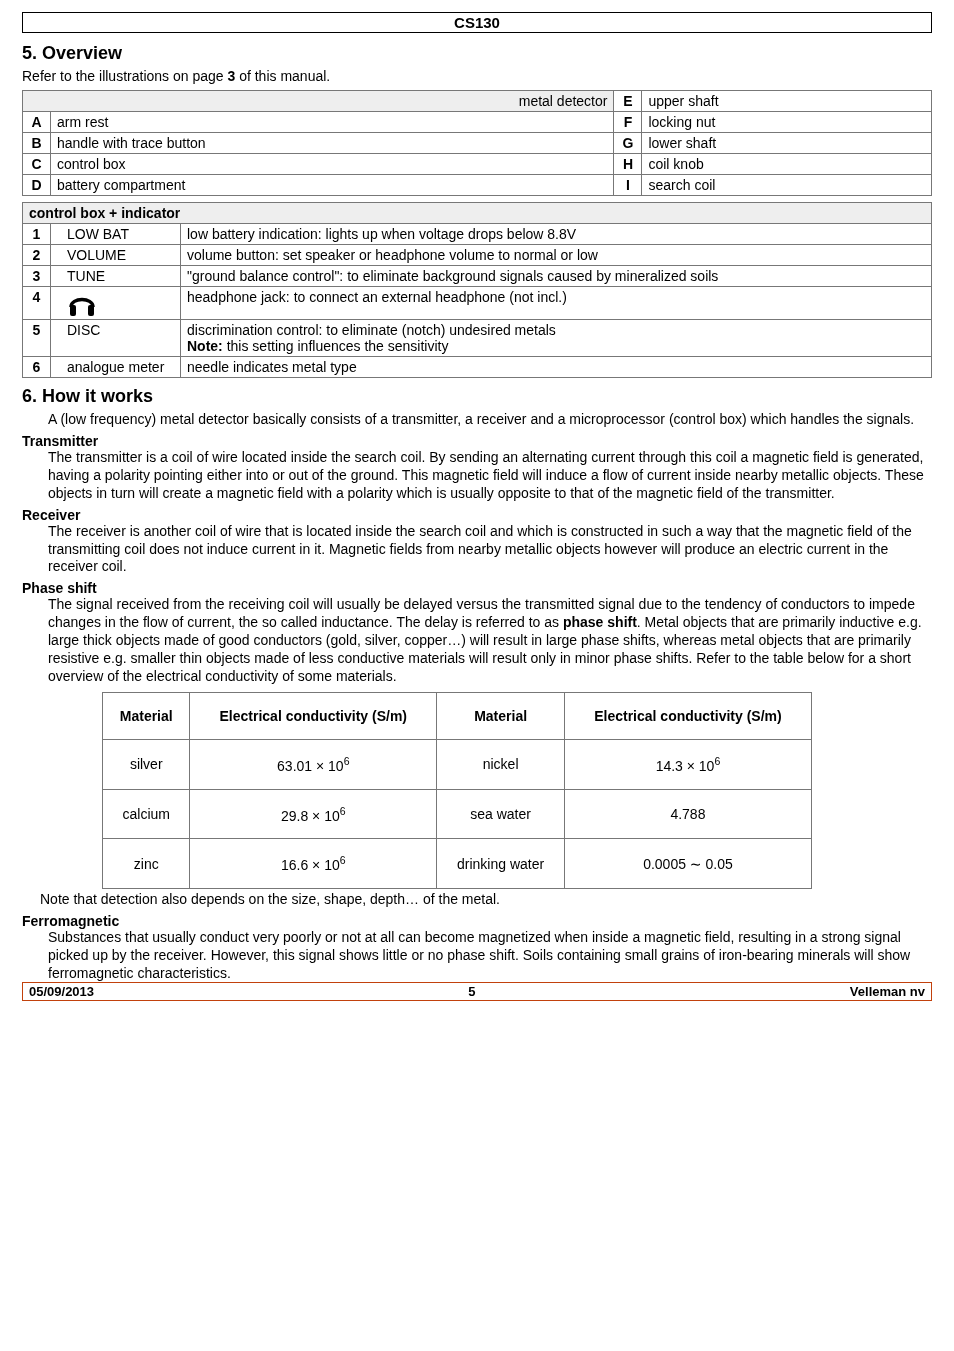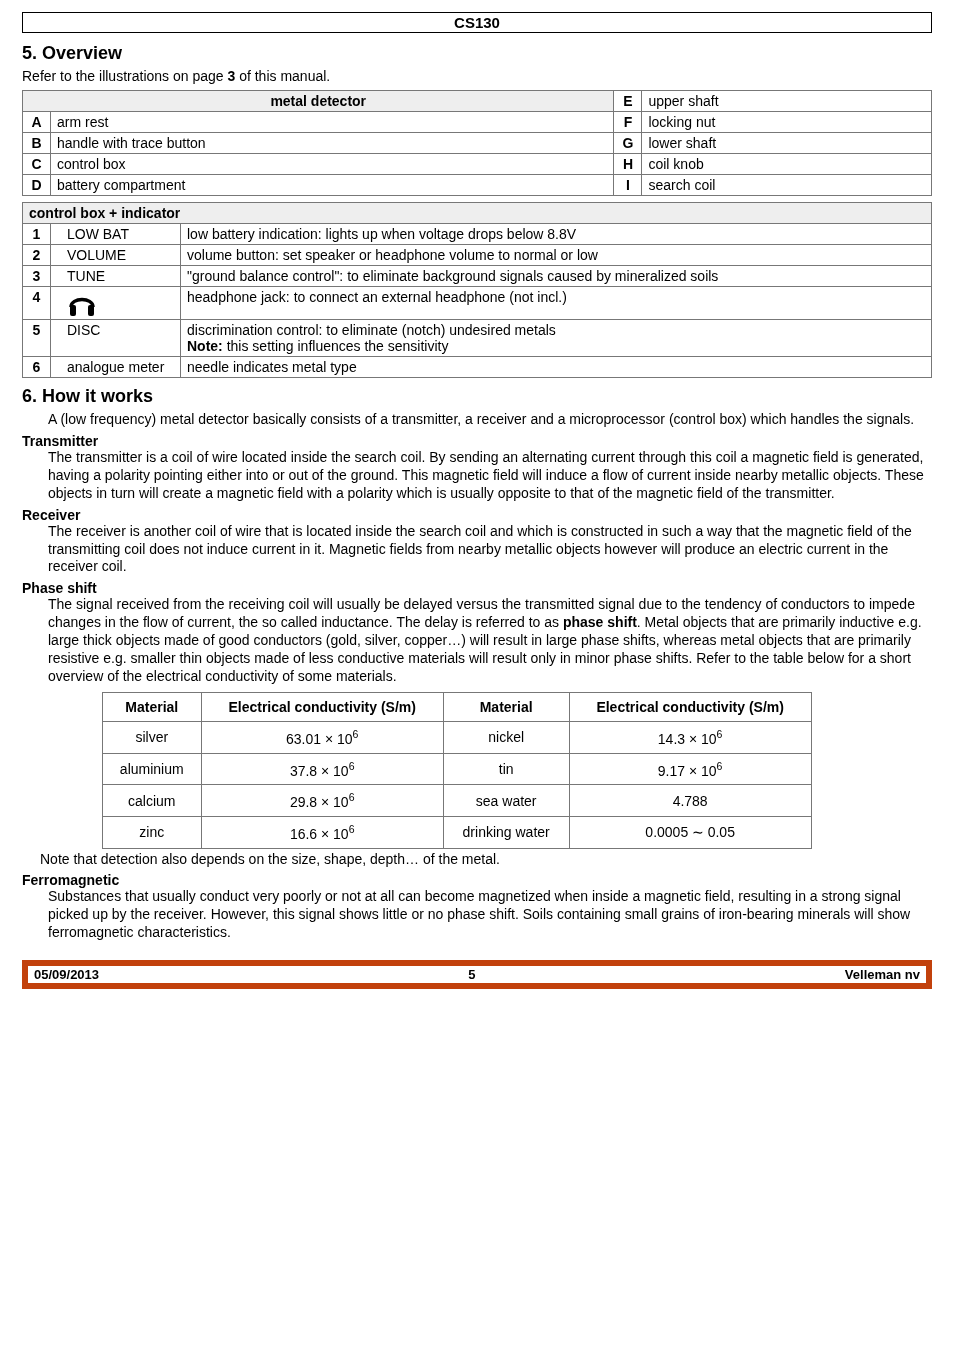--- a/index.html
+++ b/index.html
@@ -32,22 +32,22 @@
     border-collapse: collapse;
   }
   table.parts th, table.parts td {
     border: 1px solid #777;
     padding: 2px 6px;
     font-size: 14px;
     vertical-align: top;
   }
   table.parts th.hdr {
     background: #eeeeee;
-    text-align: center;
-    font-weight: bold;
+    text-align: right;
+    font-weight: normal;
   }
   table.parts td.letter {
     font-weight: bold;
     text-align: center;
     width: 28px;
   }
   .ctrlhdr {
     background: #eeeeee;
     font-weight: bold;
     border: 1px solid #777;
@@ -82,34 +82,33 @@
     margin-left: 26px;
     line-height: 1.28;
   }
   table.cond {
     border-collapse: collapse;
     margin: 6px 0 2px 80px;
     width: 78%;
   }
   table.cond th, table.cond td {
     border: 1px solid #777;
-    padding: 6px 10px;
+    padding: 15px 10px;
     text-align: center;
     font-size: 14px;
   }
   table.cond th {
     font-weight: bold;
   }
   sup { font-size: 0.75em; }
   .footer {
     display: flex;
     justify-content: space-between;
-    border: 6px solid #c2410c;
+    border: 1px solid #c2410c;
     padding: 1px 6px;
-    margin-top: 18px;
     font-weight: bold;
     font-size: 13px;
   }
   svg.hp { vertical-align: middle; }
 </style>
 </head>
 <body>
 
 <div class="topbar">CS130</div>
 
@@ -216,26 +215,20 @@
     </tr>
   </thead>
   <tbody id="cond-body">
       <tr>
         <td>silver</td>
         <td>63.01 × 10<sup>6</sup></td>
         <td>nickel</td>
         <td>14.3 × 10<sup>6</sup></td>
       </tr>
       <tr>
-        <td>aluminium</td>
-        <td>37.8 × 10<sup>6</sup></td>
-        <td>tin</td>
-        <td>9.17 × 10<sup>6</sup></td>
-      </tr>
-      <tr>
         <td>calcium</td>
         <td>29.8 × 10<sup>6</sup></td>
         <td>sea water</td>
         <td>4.788</td>
       </tr>
       <tr>
         <td>zinc</td>
         <td>16.6 × 10<sup>6</sup></td>
         <td>drinking water</td>
         <td>0.0005  ∼  0.05</td>

